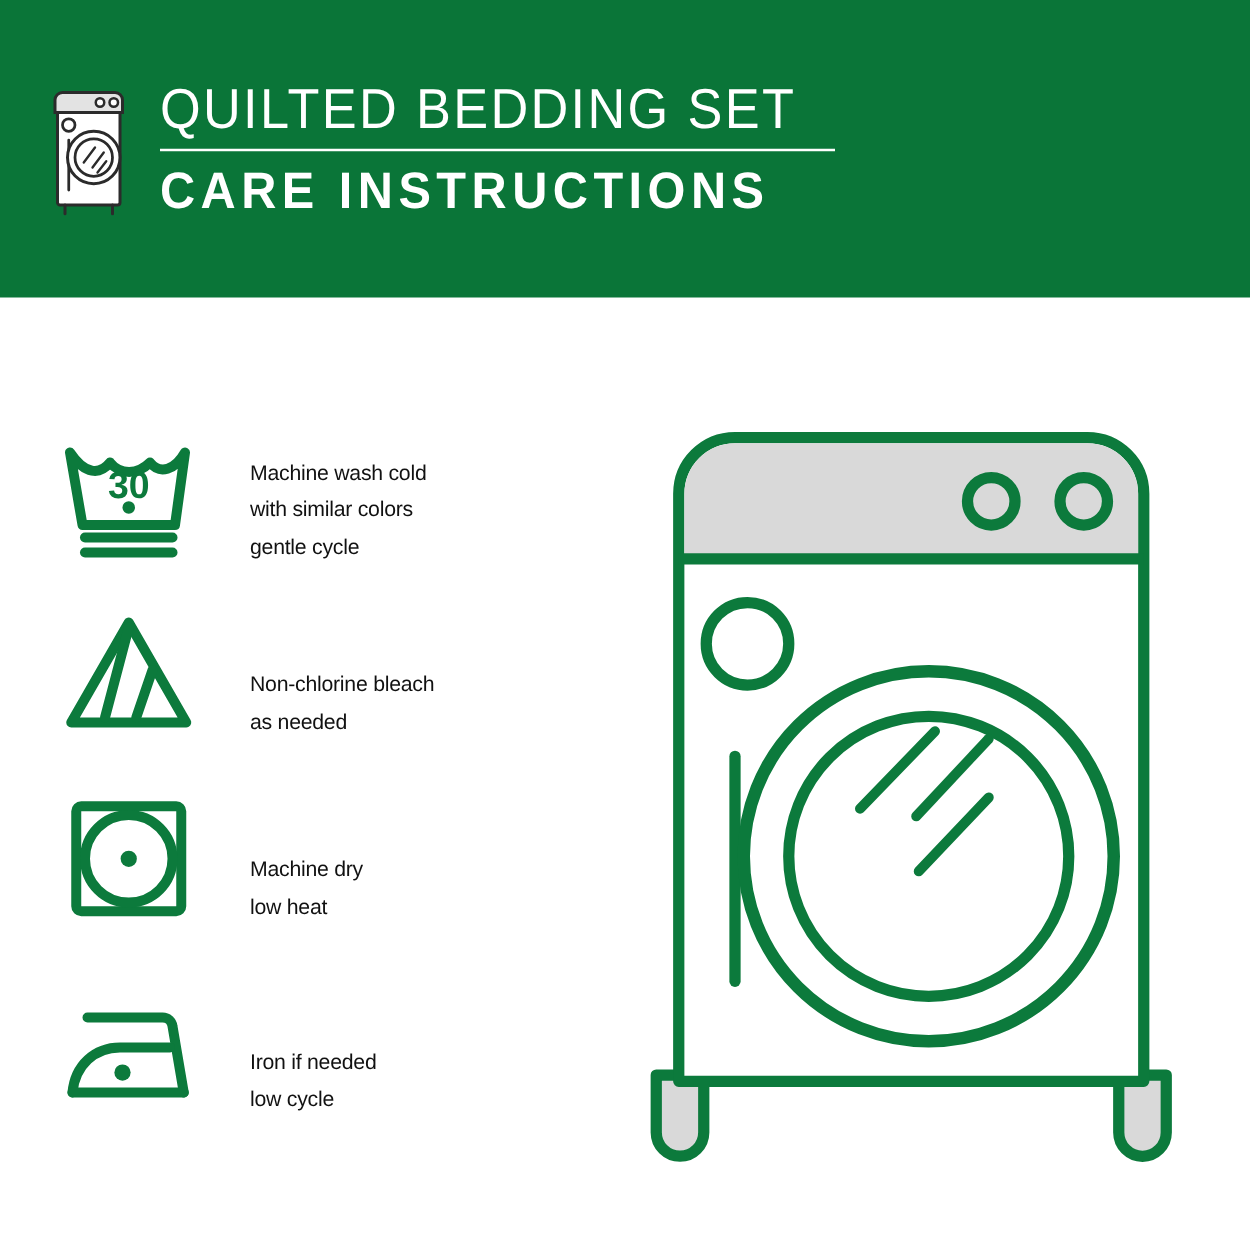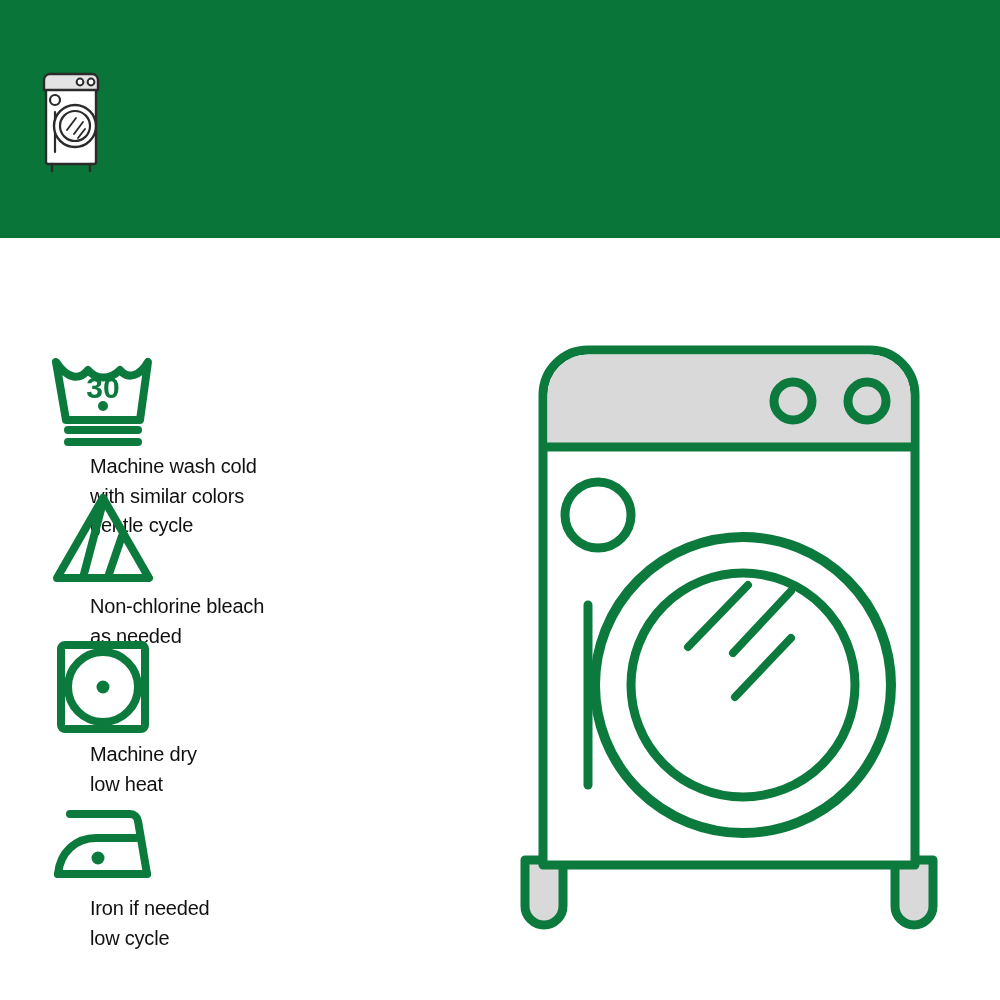--- a/index.html
+++ b/index.html
@@ -79,41 +79,40 @@
     position: absolute;
     left: 0;
     top: 238px;
     width: 470px;
     height: 762px;
   }
   .care-item {
     position: absolute;
     left: 48px;
     display: flex;
-    align-items: flex-start;
-    flex-direction: column;
+    align-items: flex-end;
   }
   .care-item-0 { top: 108px; }
   .care-item-1 { top: 248px; }
   .care-item-2 { top: 396px; }
   .care-item-3 { top: 550px; }
 
   .care-symbol {
     width: 110px;
     height: 106px;
     flex: 0 0 auto;
     display: flex;
     align-items: center;
     justify-content: flex-start;
   }
   .care-text {
     margin-left: 42px;
     color: #111111;
     font-family: "Liberation Sans", sans-serif;
-    font-size: 20px;
+    font-size: 17px;
     font-weight: 400;
     line-height: 29.5px;
     letter-spacing: -0.2px;
     white-space: pre-line;
   }
 
   
   .machine-illustration {
     position: absolute;
     left: 495px;
@@ -148,20 +147,25 @@
           <circle cx="33" cy="58" r="15" fill="#ffffff" stroke="#2b2b2b" stroke-width="2.2"></circle>
           <line x1="25" y1="62" x2="34" y2="50" stroke="#2b2b2b" stroke-width="1.9" stroke-linecap="round"></line>
           <line x1="32" y1="66" x2="41" y2="54" stroke="#2b2b2b" stroke-width="1.9" stroke-linecap="round"></line>
           <line x1="36" y1="70" x2="43" y2="61" stroke="#2b2b2b" stroke-width="1.9" stroke-linecap="round"></line>
 
           <line x1="10" y1="96" x2="10" y2="103" stroke="#2b2b2b" stroke-width="2.4" stroke-linecap="round"></line>
           <line x1="48" y1="96" x2="48" y2="103" stroke="#2b2b2b" stroke-width="2.4" stroke-linecap="round"></line>
         </svg>
       </span>
 
+      <div class="title-block">
+        <div class="title-main">QUILTED BEDDING SET</div>
+        <div class="title-rule"></div>
+        <div class="title-sub">CARE INSTRUCTIONS</div>
+      </div>
 
     </div>
   </div>
 
   <div class="care-list">
 
     <div class="care-item care-item-0">
       <span class="care-symbol">
         <svg viewBox="0 0 110 106" width="110" height="106" xmlns="http://www.w3.org/2000/svg">
           <g fill="none" stroke="#0c7a3c" stroke-width="8" stroke-linecap="round" stroke-linejoin="round">

